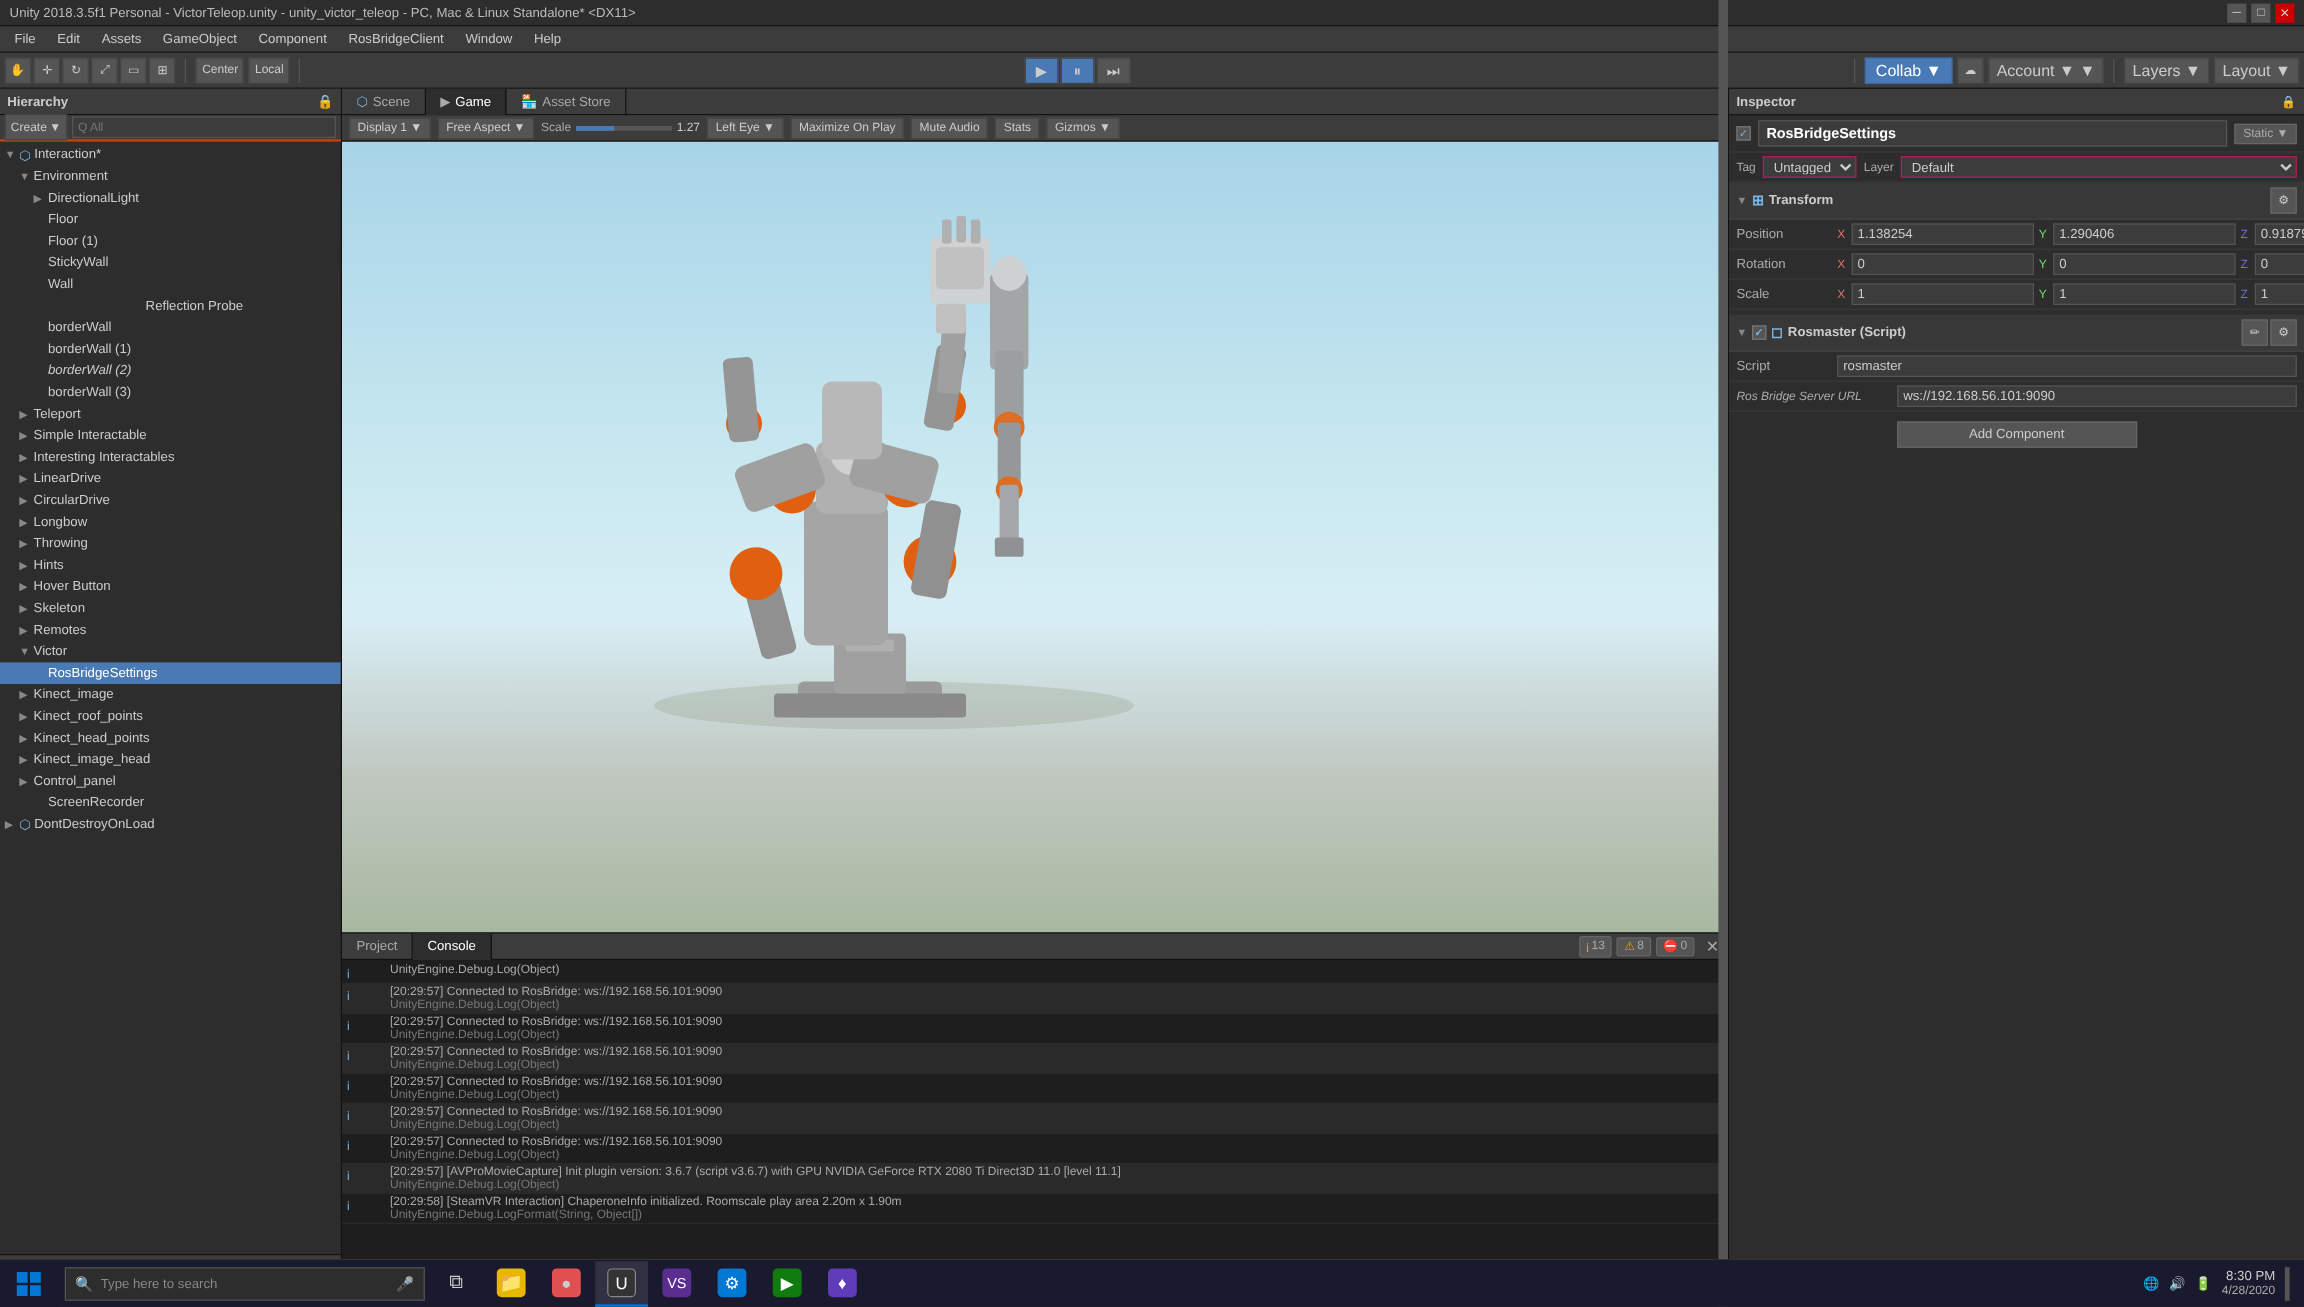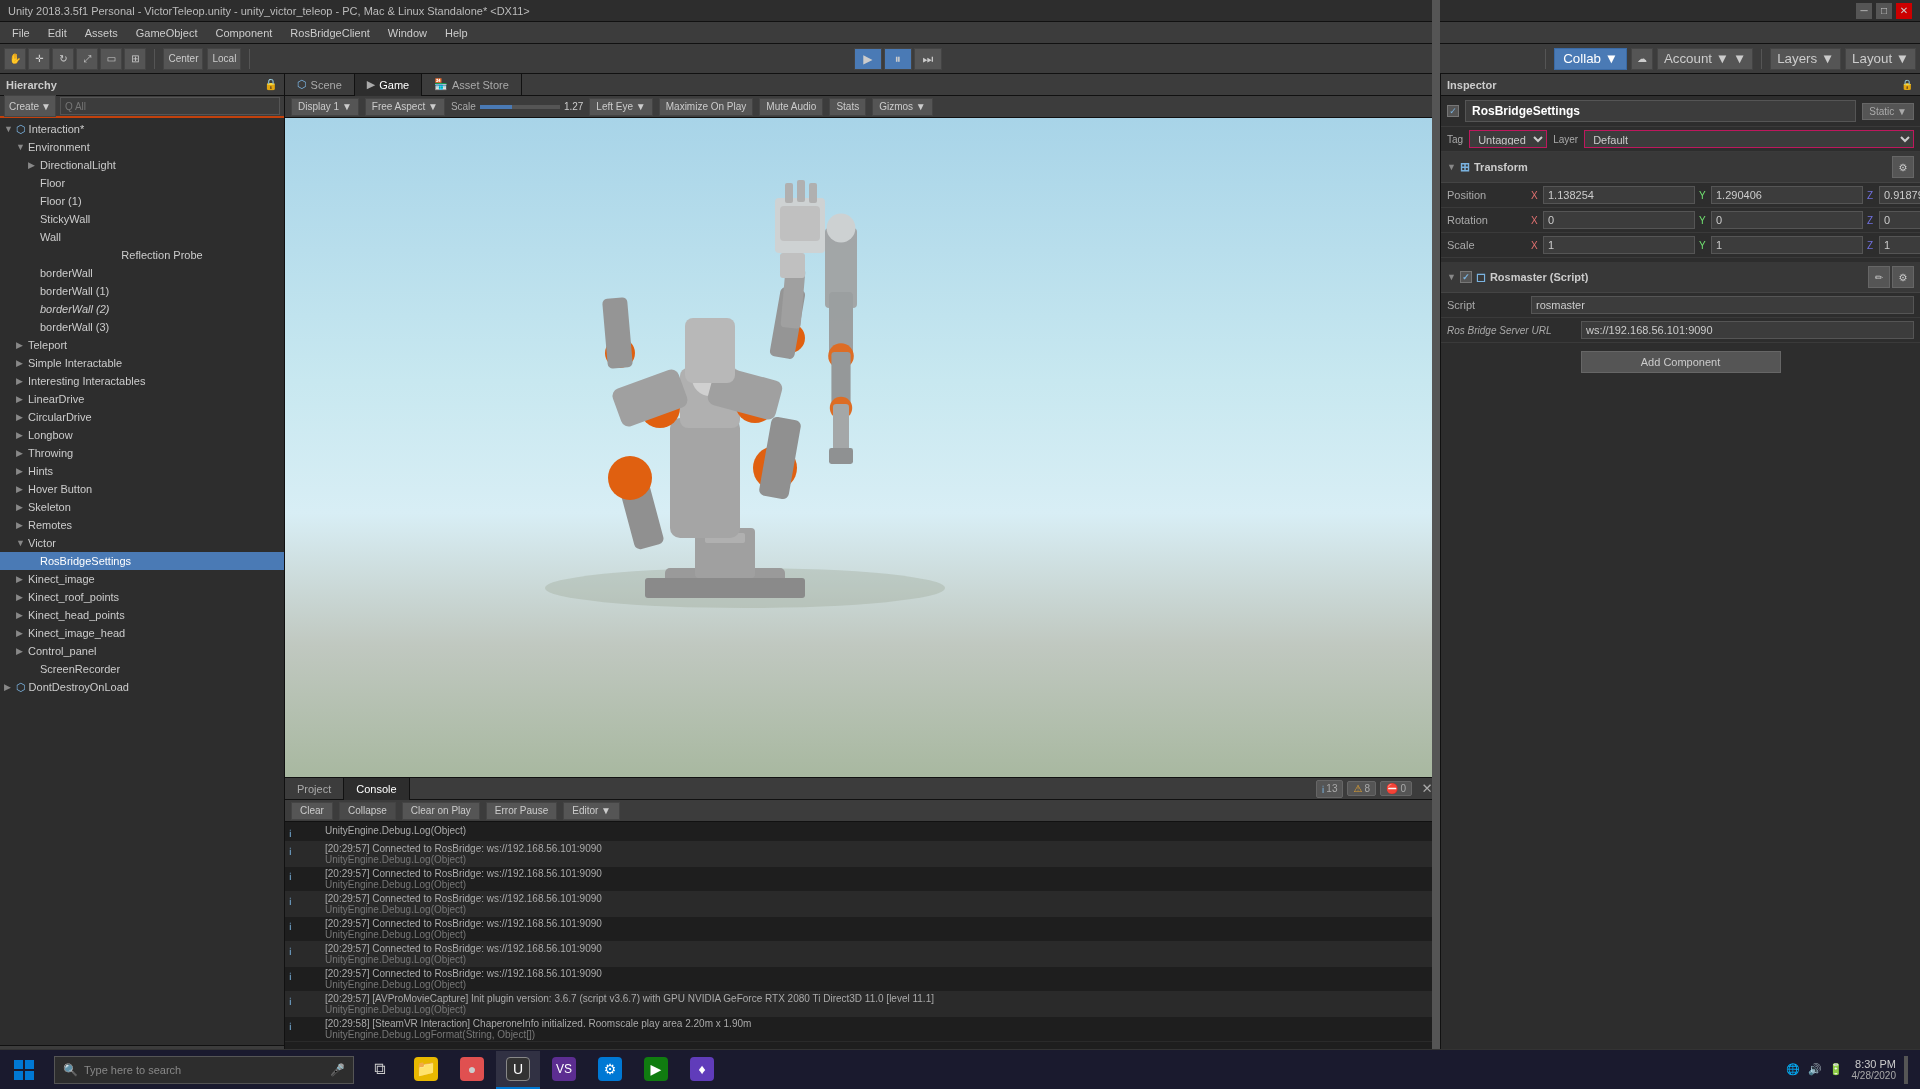--- a/index.html
+++ b/index.html
@@ -462,37 +462,20 @@
             <span class="badge-warn">⚠</span>
             <span>8</span>
           </span>
           <span class="badge-count">
             <span class="badge-err">⛔</span>
             <span>0</span>
           </span>
         </div>
         <button style="width:18px;height:18px;background:transparent;border:none;color:#aaa;cursor:pointer;margin-right:4px;">✕</button>
       </div>
-      <div id="console-toolbar">
-        <button class="console-btn">
-          <span>Clear</span>
-        </button>
-        <button class="console-btn active">
-          <span>Collapse</span>
-        </button>
-        <button class="console-btn">
-          <span>Clear on Play</span>
-        </button>
-        <button class="console-btn">
-          <span>Error Pause</span>
-        </button>
-        <button class="console-btn">
-          <span>Editor ▼</span>
-        </button>
-      </div>
       <div id="console-content">
         <div class="console-row">
           <span class="console-icon badge-info">ℹ</span>
           <span class="console-count"></span>
           <span class="console-text">UnityEngine.Debug.Log(Object)</span>
         </div>
         <div class="console-row" style="background:#2a2a2a;">
           <span class="console-icon badge-info">ℹ</span>
           <span class="console-count"></span>
           <div>

